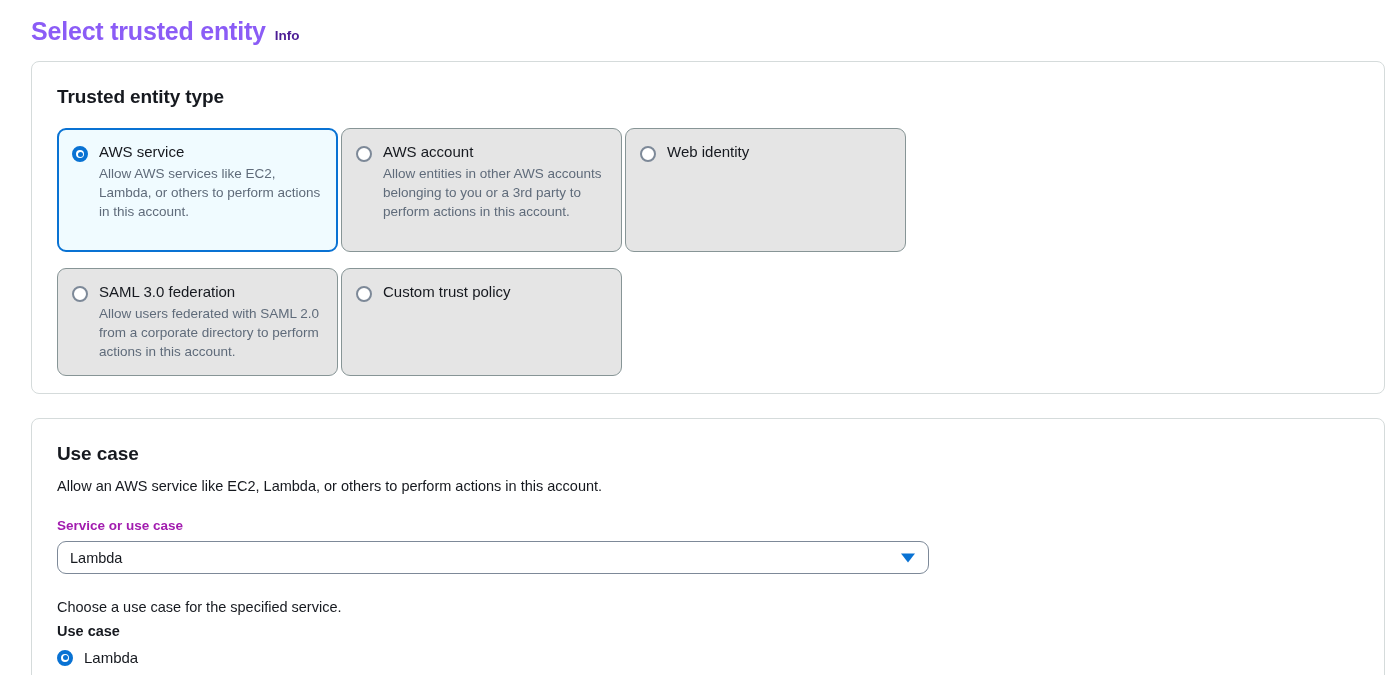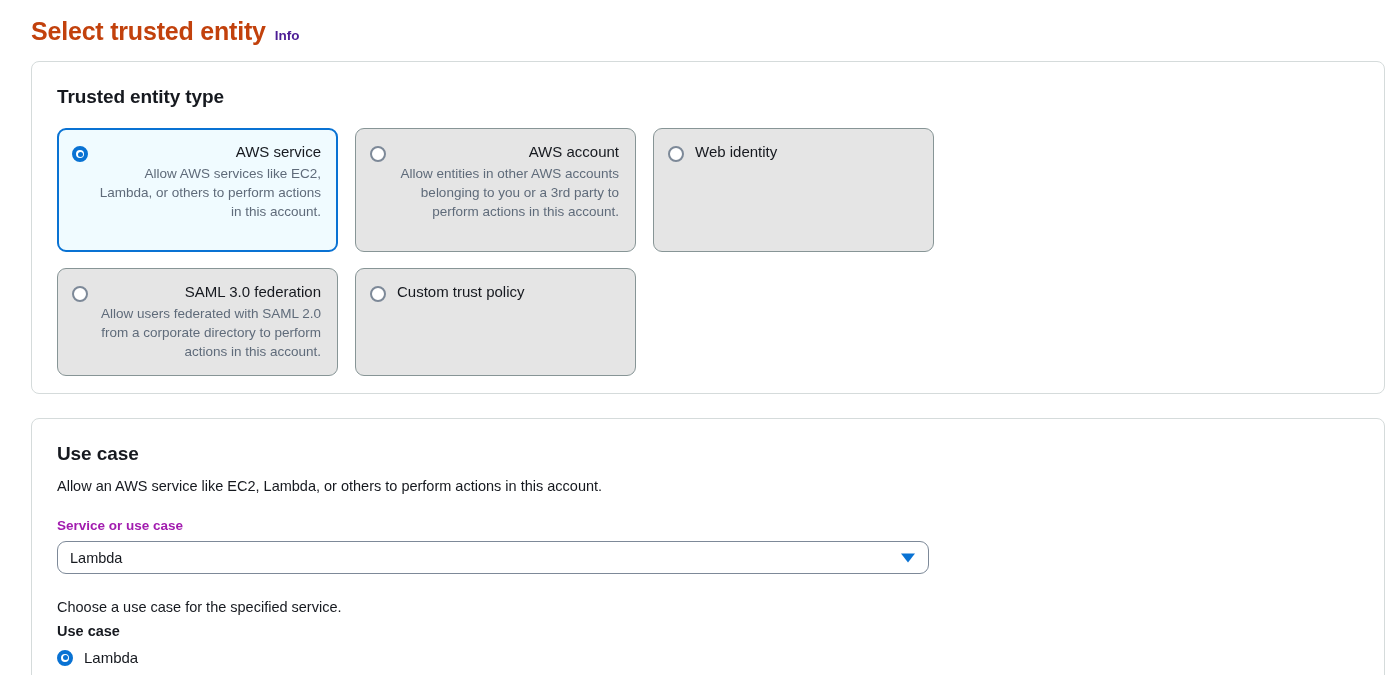--- a/index.html
+++ b/index.html
@@ -27,21 +27,21 @@
   .page-header {
     display: flex;
     align-items: baseline;
     gap: 9px;
     padding: 16px 0 0 31px;
   }
   .page-title {
     font-size: 25px;
     font-weight: bold;
     letter-spacing: -0.2px;
-    color: #c2410c;
+    color: #8b5cf6;
     line-height: 1.2;
   }
   .info-link {
     font-size: 13.5px;
     font-weight: bold;
     color: #4c1d95;
     text-decoration: none;
     cursor: pointer;
   }
 
@@ -70,24 +70,23 @@
     color: #16191f;
     margin: 0;
     padding: 24px 0 0 25px;
     letter-spacing: -0.1px;
   }
 
   
   .tiles {
     display: flex;
     flex-wrap: wrap;
-    gap: 16px 17px;
+    gap: 16px 3px;
     padding: 20px 0 0 25px;
     width: 1000px;
-    text-align: right;
   }
   .tile {
     box-sizing: border-box;
     width: 281px;
     min-height: 124px;
     border: 1px solid #879596;
     border-radius: 9px;
     background: #e5e5e5;
     padding: 14px 16px 14px 14px;
     display: flex;

